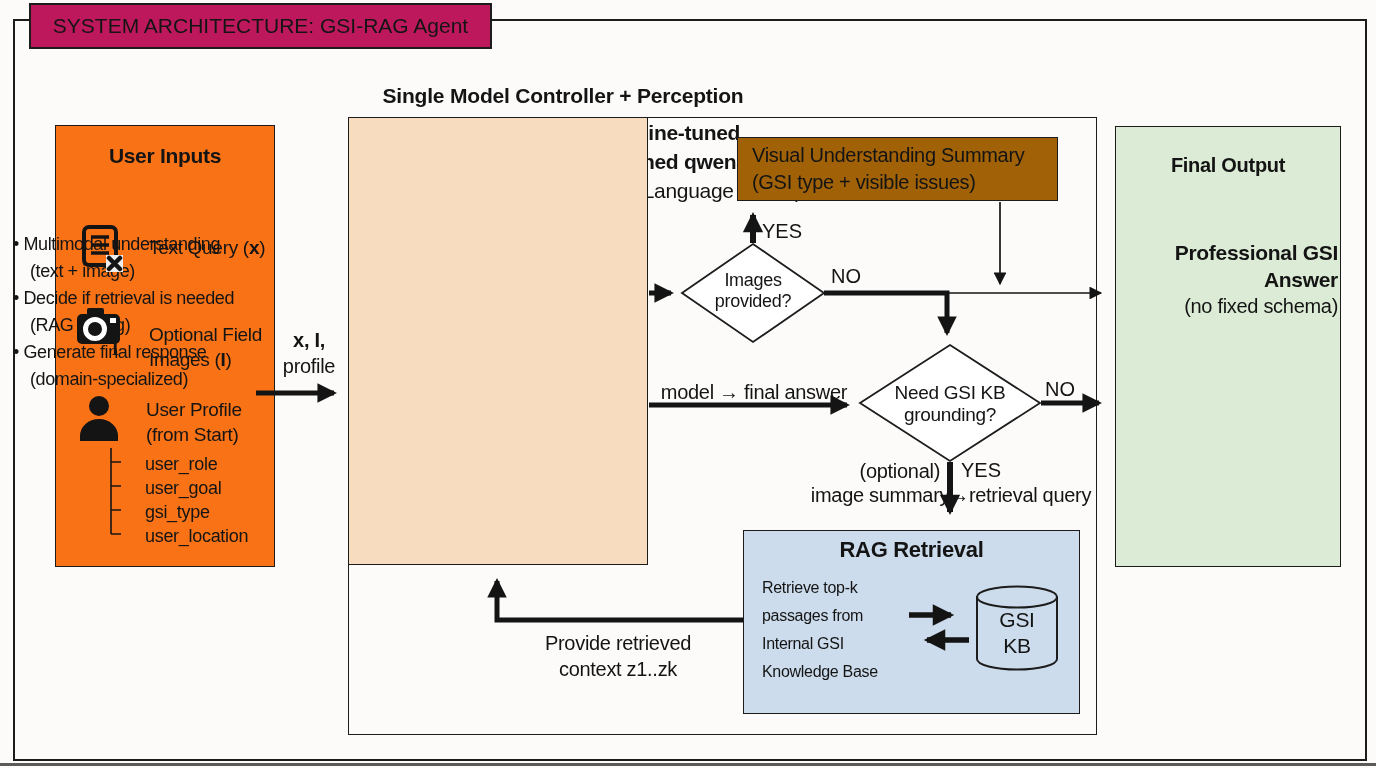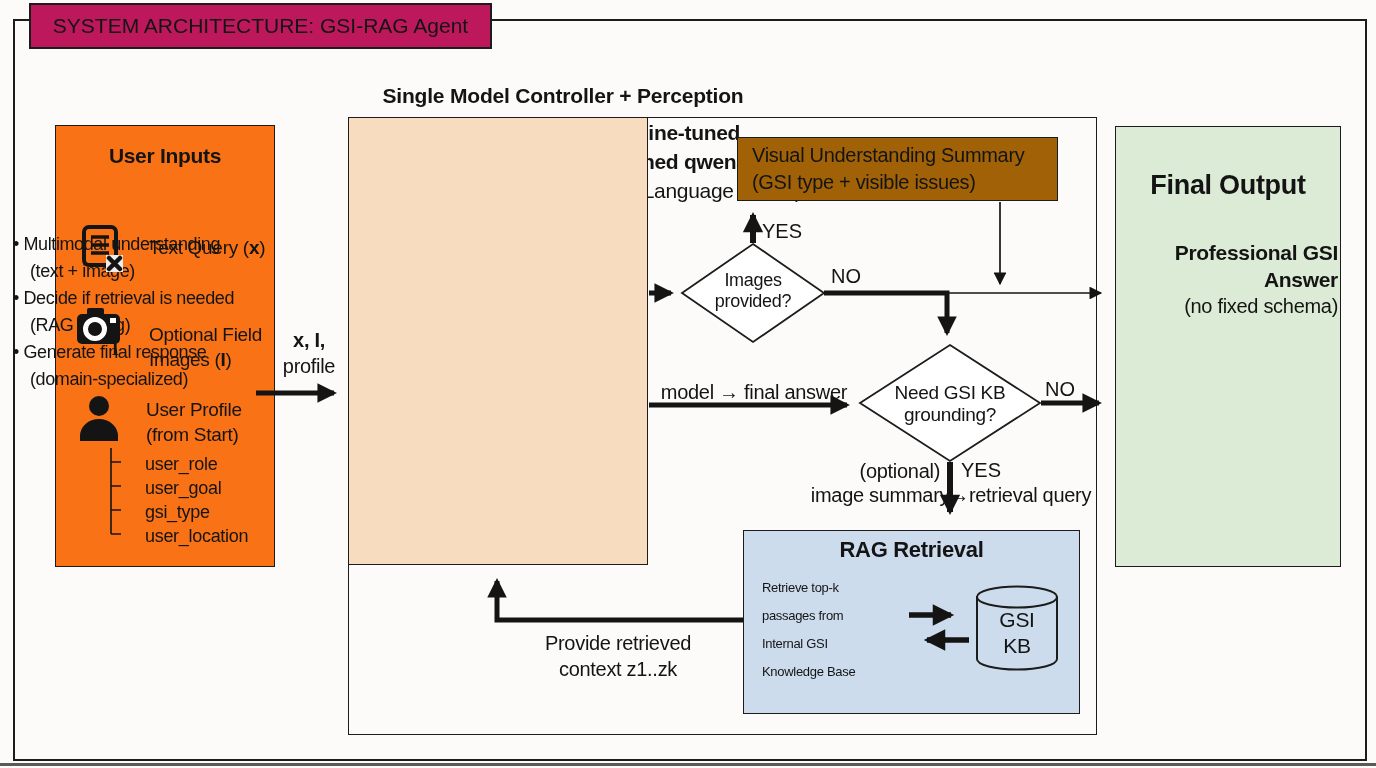--- a/index.html
+++ b/index.html
@@ -31,25 +31,25 @@
   .hang{padding-left:17px;text-indent:-17px;white-space:pre-line;}
   
   #vus-box{left:737px;top:137px;width:321px;height:64px;background:#a16207;z-index:2;}
   #vus-text{left:14px;top:4px;right:4px;font-size:20px;line-height:27px;}
   .dia-label{position:absolute;text-align:center;z-index:6;}
   #d1-label{left:688px;top:270px;width:130px;font-size:18px;line-height:21px;}
   #d2-label{left:878px;top:382px;width:144px;font-size:19px;line-height:22px;}
   
   #rag-box{left:743px;top:530px;width:337px;height:184px;background:#ccdcec;border-width:1.9px;z-index:2;}
   #rag-title{left:0;right:0;top:6px;text-align:center;font-size:22px;font-weight:bold;}
-  #rag-body{left:18px;top:43px;font-size:13px;line-height:28px;}
+  #rag-body{left:18px;top:43px;font-size:16px;line-height:28px;}
   #kb-label{left:977px;top:607px;width:80px;text-align:center;font-size:21px;line-height:26px;z-index:6;}
   
   #final-output{left:1115px;top:126px;width:226px;height:441px;background:#dcebd5;}
-  #fo-title{left:0;right:0;top:27px;text-align:center;font-size:27px;font-weight:bold;margin-top:16px;}
+  #fo-title{left:0;right:0;top:27px;text-align:center;font-size:20px;font-weight:bold;}
   #fo-answer{left:2px;right:2px;top:112px;text-align:right;font-size:21px;line-height:27px;}
   #fo-answer .sub{font-weight:normal;font-size:20px;}
   #fo-bullets{left:15px;right:4px;top:238px;font-size:19.5px;line-height:26px;letter-spacing:-0.4px;}
   
   .elabel{position:absolute;z-index:6;font-size:20px;line-height:24px;}
   .yn{font-weight:500;letter-spacing:0;}
   #lbl-xip{left:260px;top:327px;width:98px;text-align:center;font-size:20px;line-height:26px;}
   #lbl-model-final{left:650px;top:380px;width:208px;text-align:center;}
   #lbl-optional{left:820px;top:459px;width:120px;text-align:right;}
   #lbl-imgsum{left:794px;top:483px;width:314px;text-align:center;}

